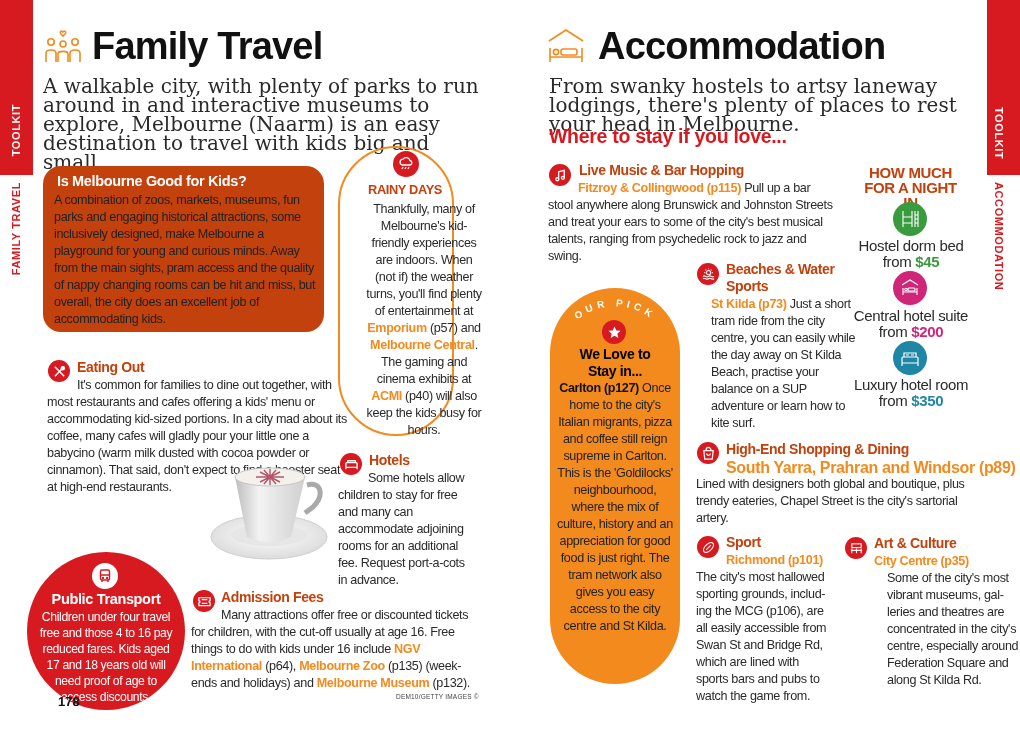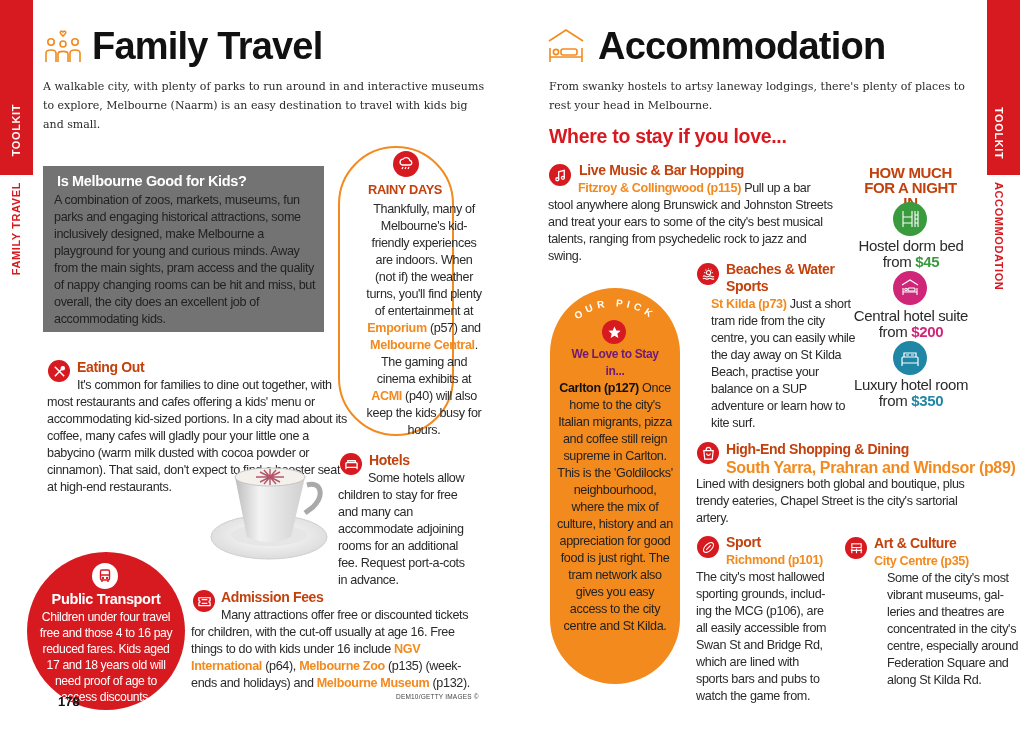--- a/index.html
+++ b/index.html
@@ -9,30 +9,30 @@
   .sans { font-family: "Liberation Sans", "DejaVu Sans", sans-serif; }
   .serif { font-family: "DejaVu Serif", "Liberation Serif", serif; }
   .cond { font-family: "Liberation Sans", "DejaVu Sans", sans-serif; letter-spacing: -0.35px; }
 
   
   .redtab { background: #d71920; }
   .vtext { writing-mode: vertical-rl; transform: rotate(180deg); font-weight: 700; font-size: 11px; letter-spacing: 0.6px; }
   .vtext-r { writing-mode: vertical-rl; font-weight: 700; font-size: 11px; letter-spacing: 0.6px; }
 
   .h1 { font-weight: 700; font-size: 38px; color: #111; letter-spacing: -0.8px; }
-  .lede { font-size: 11px; line-height: 19px; color: #2a2a2a; }
+  .lede { font-size: 20px; line-height: 19px; color: #2a2a2a; }
   .body { font-size: 12.6px; line-height: 17px; color: #2a2a2a; }
   .bodyc { font-size: 12.6px; line-height: 17px; color: #2a2a2a; text-align: center; }
   .sec-title { font-weight: 700; font-size: 14px; color: #c2410c; }
   .loc { color: #f28a1e; font-weight: 700; }
   .hl { color: #f28a1e; font-weight: 700; }
   .redicon { width: 22px; height: 22px; border-radius: 50%; background: #d71920; display: flex; align-items: center; justify-content: center; }
   .redicon svg { width: 15px; height: 15px; }
 
-  .orange-box { background: #737373; border-radius: 0; }
+  .orange-box { background: #c2410c; border-radius: 18px; }
   .pill-outline { border: 2px solid #f28a1e; border-radius: 80px; }
   .pill-fill { background: #f28a1e; border-radius: 70px; }
   .red-circle { background: #d71920; border-radius: 50%; }
 
   .price-icon { width: 34px; height: 34px; border-radius: 50%; display: flex; align-items: center; justify-content: center; }
   .price-icon svg { width: 22px; height: 22px; }
   .price-label { font-size: 15px; line-height: 16px; color: #2a2a2a; text-align: center; }
 
   .pagenum { font-weight: 700; font-size: 13px; color: #111; margin-left: 41px; }
 </style>
@@ -180,21 +180,21 @@
     <path id="arcp" d="M22 34 A50 40 0 0 1 108 34" fill="none"></path>
     <text font-family="Liberation Sans, sans-serif" font-size="10" font-weight="700" fill="#fff" letter-spacing="4">
       <textPath href="#arcp" startOffset="50%" text-anchor="middle" id="ourpick-tp">OUR PICK</textPath>
     </text>
   </svg>
   <div class="abs" style="left:52px;top:32px;width:24px;height:24px;border-radius:50%;background:#d71920;display:flex;align-items:center;justify-content:center;">
     <svg viewBox="0 0 16 16" width="15" height="15">
         <path d="M8 1.5 l1.9 4.3 4.6.4 -3.5 3 1.1 4.6 L8 11.4 3.9 13.8 5 9.2 1.5 6.2 6.1 5.8z" fill="#fff"></path>
       </svg>
   </div>
-  <div class="abs sec-title cond" style="left:15px;top:58px;width:100px;text-align:center;color:#701a75;font-size:12px;line-height:17px;">We Love to Stay in...</div>
+  <div class="abs sec-title cond" style="left:15px;top:58px;width:100px;text-align:center;color:#000000;font-size:14px;line-height:17px;">We Love to Stay in...</div>
   <div class="abs bodyc cond" style="left:6px;top:92px;width:118px;color:#222;">
     <span style="font-weight:700;color:#111;">Carlton (p127)</span><span> Once home to the city's Italian migrants, pizza and coffee still reign supreme in Carlton. This is the 'Goldilocks' neighbourhood, where the mix of culture, history and an appreciation for good food is just right. The tram network also gives you easy access to the city centre and St Kilda.</span>
   </div>
 </div>
 
 <div class="abs redicon" style="left:697px;top:263px;">
   <svg viewBox="0 0 16 16" fill="none" stroke="#fff" stroke-width="1.2">
       <circle cx="8" cy="6" r="2.3"></circle>
       <path d="M8 1.5 v1 M3.5 6 h1 M11.5 6 h1 M4.8 2.8 l.7.7 M11.2 2.8 l-.7.7"></path>
       <path d="M2 10 q1.5-1 3 0 t3 0 3 0 3 0 M2 12.5 q1.5-1 3 0 t3 0 3 0 3 0"></path>

